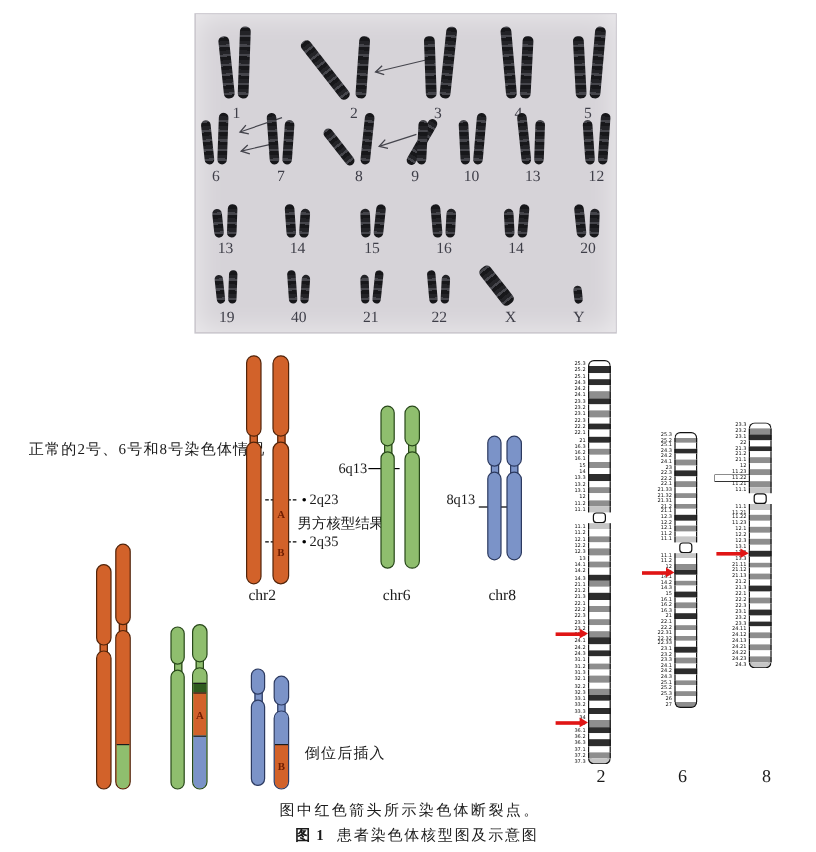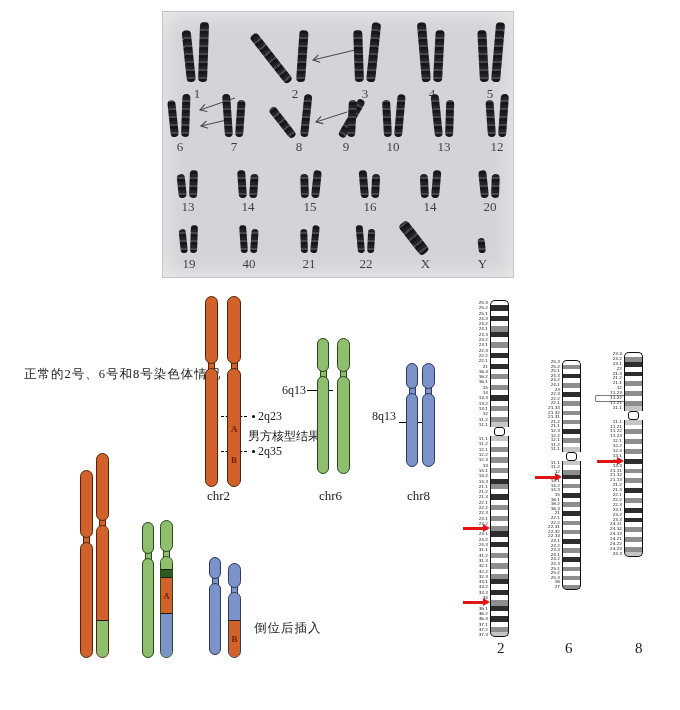--- a/index.html
+++ b/index.html
@@ -300,20 +300,24 @@
         </div>
     </div>
   </div>
 
   <span class="txt cnlabel" style="left:254px;top:620px">倒位后插入</span>
 
   <span class="txt ideonum" style="left:497px;top:640px">2</span>
   <span class="txt ideonum" style="left:565px;top:640px">6</span>
   <span class="txt ideonum" style="left:635px;top:640px">8</span>
 
+  <div class="txt cap1" style="left:233px;top:667px">图中红色箭头所示染色体断裂点。</div>
+  <div class="txt cap2" style="left:246px;top:688px">
+    <b>图 1</b><span>患者染色体核型图及示意图</span>
+  </div>
 
 <div class="ideo" style="left: 462px; top: 300px;">
       <div class="brow" style="height: 5.3px;">
         <span class="blabel" style="line-height: 5.3px;">25.3</span>
         <div class="bcell s0 first"></div>
       </div>
       <div class="brow" style="height: 5.3px;">
         <span class="blabel" style="line-height: 5.3px;">25.2</span>
         <div class="bcell s3"></div>
       </div>

